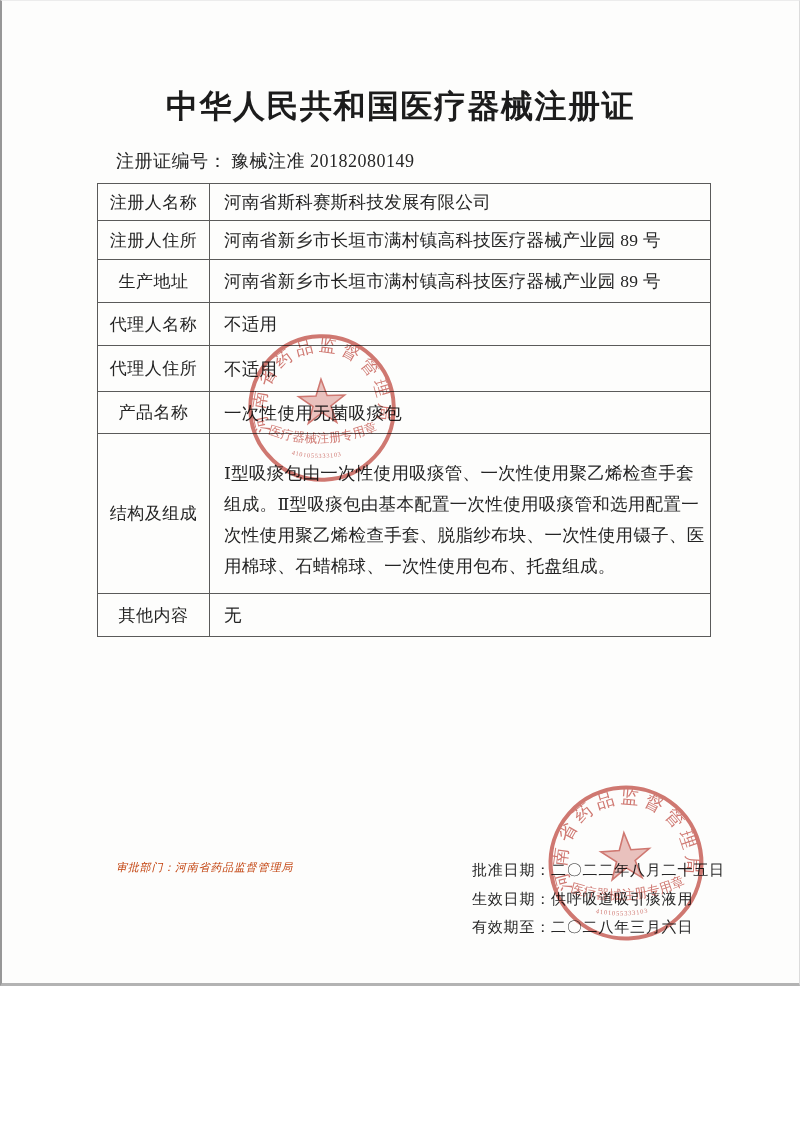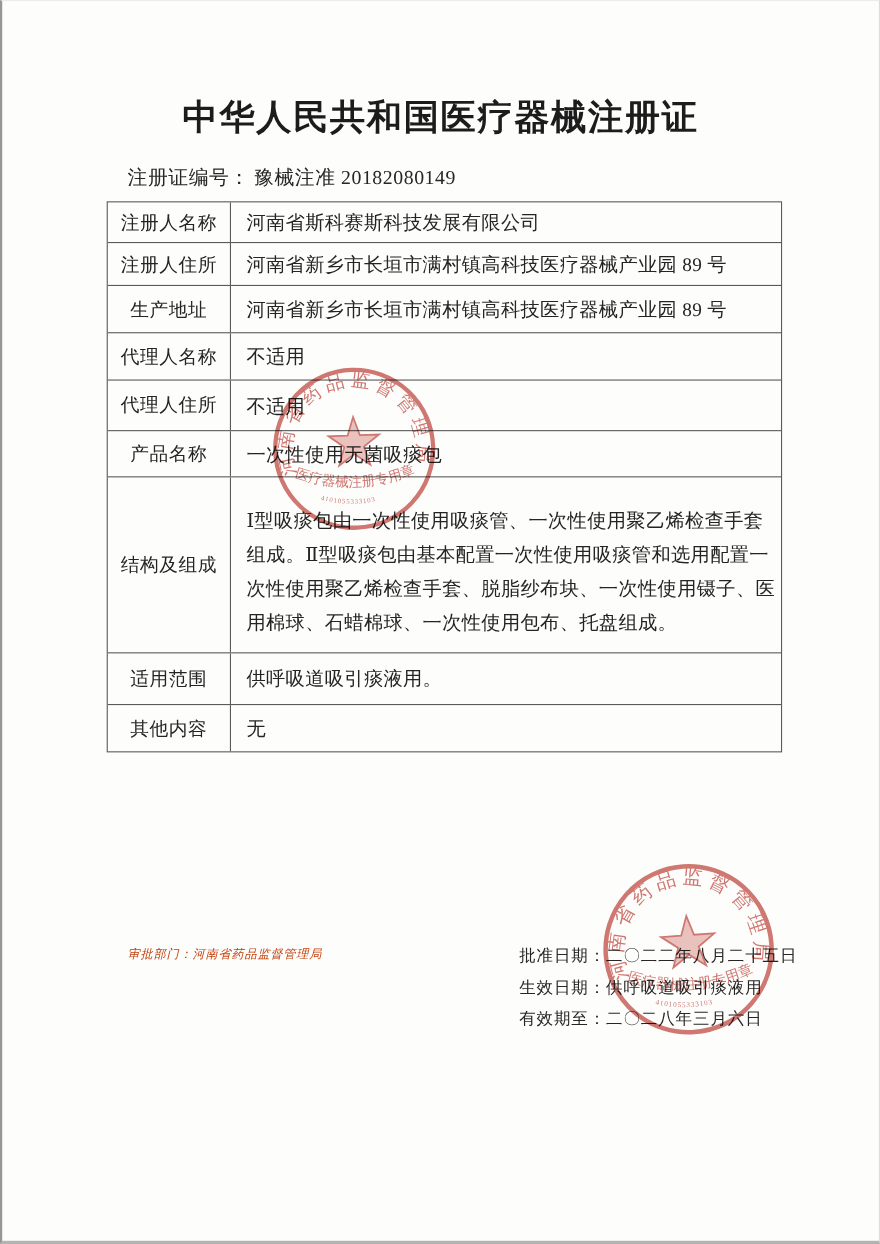--- a/index.html
+++ b/index.html
@@ -1,18 +1,18 @@
 <!DOCTYPE html>
 <html><head>
 <meta charset="utf-8">
 <style>
   html,body{margin:0;padding:0;background:#ffffff;}
   .page{
     position:relative;
-    width:800px;height:1131px;
+    width:800px;height:986px;
     background:#fdfdfc;
     box-sizing:border-box;
     border-left:2px solid #979797;
     border-bottom:3px solid #b3b3b3;
     border-right:1px solid #dcdcdc;
     border-top:1px solid #ececec;
     overflow:hidden;
     font-family:"Liberation Serif","DejaVu Serif",serif;
     color:#222222;
     padding-left:47px;
@@ -102,24 +102,20 @@
       <div class="cell value">不适用</div>
     </div>
     <div class="row" style="height:42px">
       <div class="cell label">产品名称</div>
       <div class="cell value">一次性使用无菌吸痰包</div>
     </div>
     <div class="row" style="height:160px">
       <div class="cell label">结构及组成</div>
       <div class="cell value para">Ⅰ型吸痰包由一次性使用吸痰管、一次性使用聚乙烯检查手套组成。Ⅱ型吸痰包由基本配置一次性使用吸痰管和选用配置一次性使用聚乙烯检查手套、脱脂纱布块、一次性使用镊子、医用棉球、石蜡棉球、一次性使用包布、托盘组成。</div>
     </div>
-    <div class="row" style="height:47px">
-      <div class="cell label">适用范围</div>
-      <div class="cell value">供呼吸道吸引痰液用。</div>
-    </div>
     <div class="row" style="height:43px">
       <div class="cell label">其他内容</div>
       <div class="cell value">无</div>
     </div>
   </div>
 
   <div class="footer-dept">
     <span>审批部门：</span><span>河南省药品监督管理局</span>
   </div>
 

